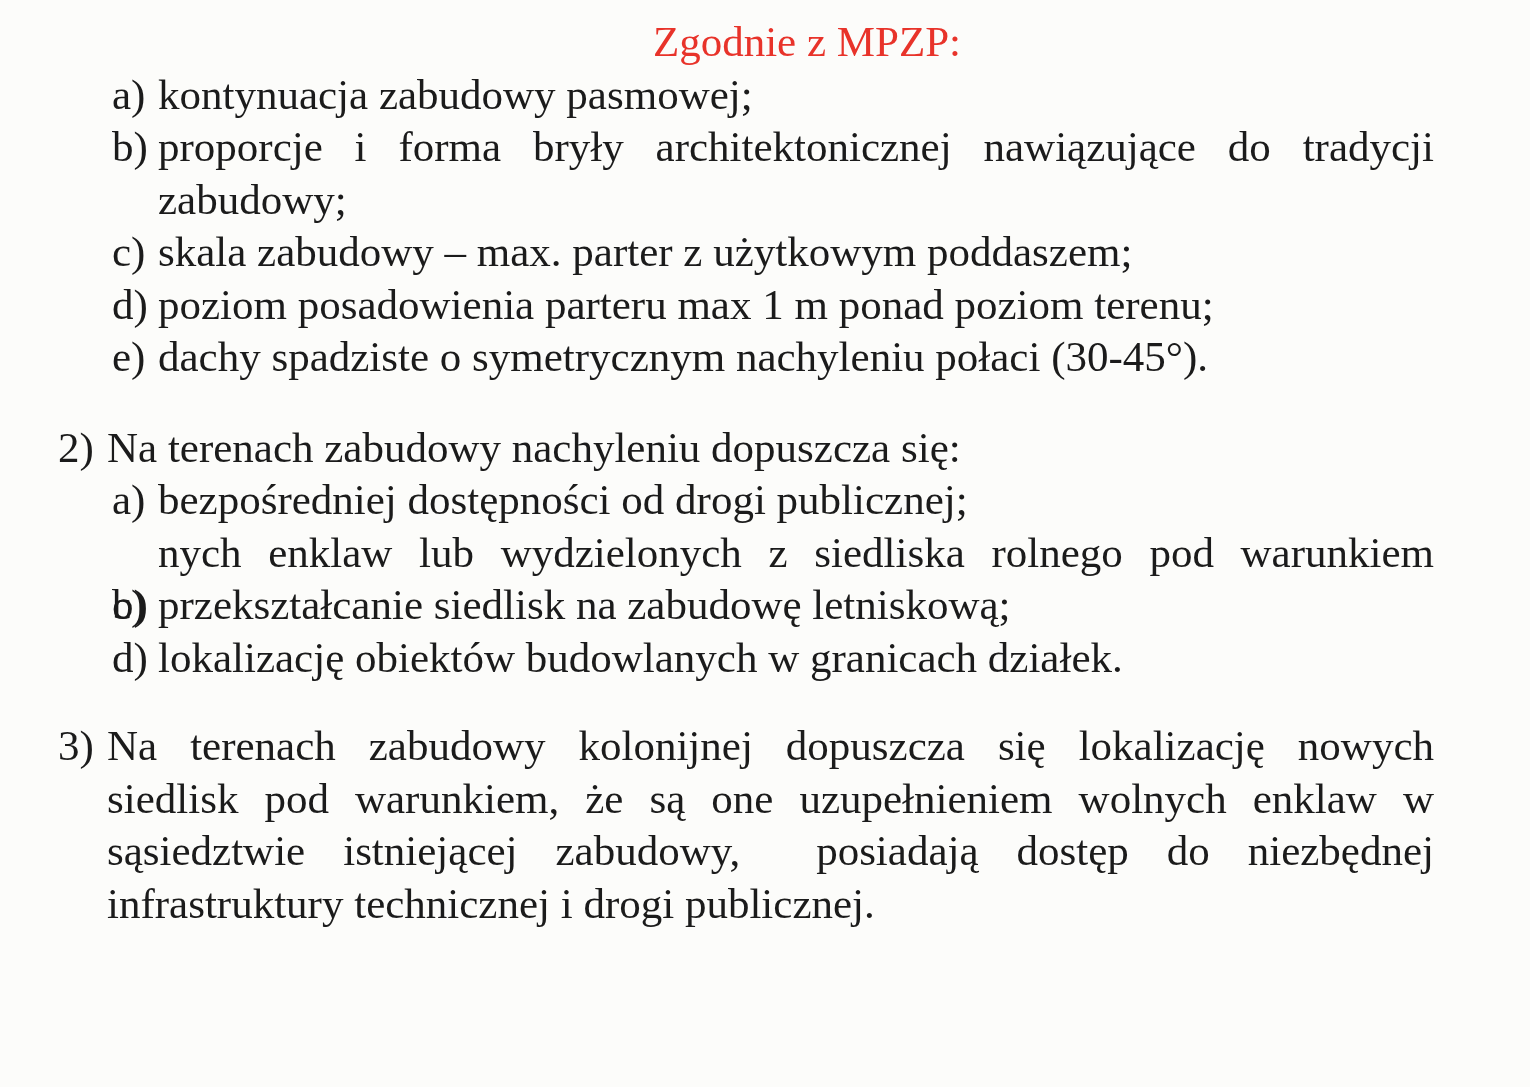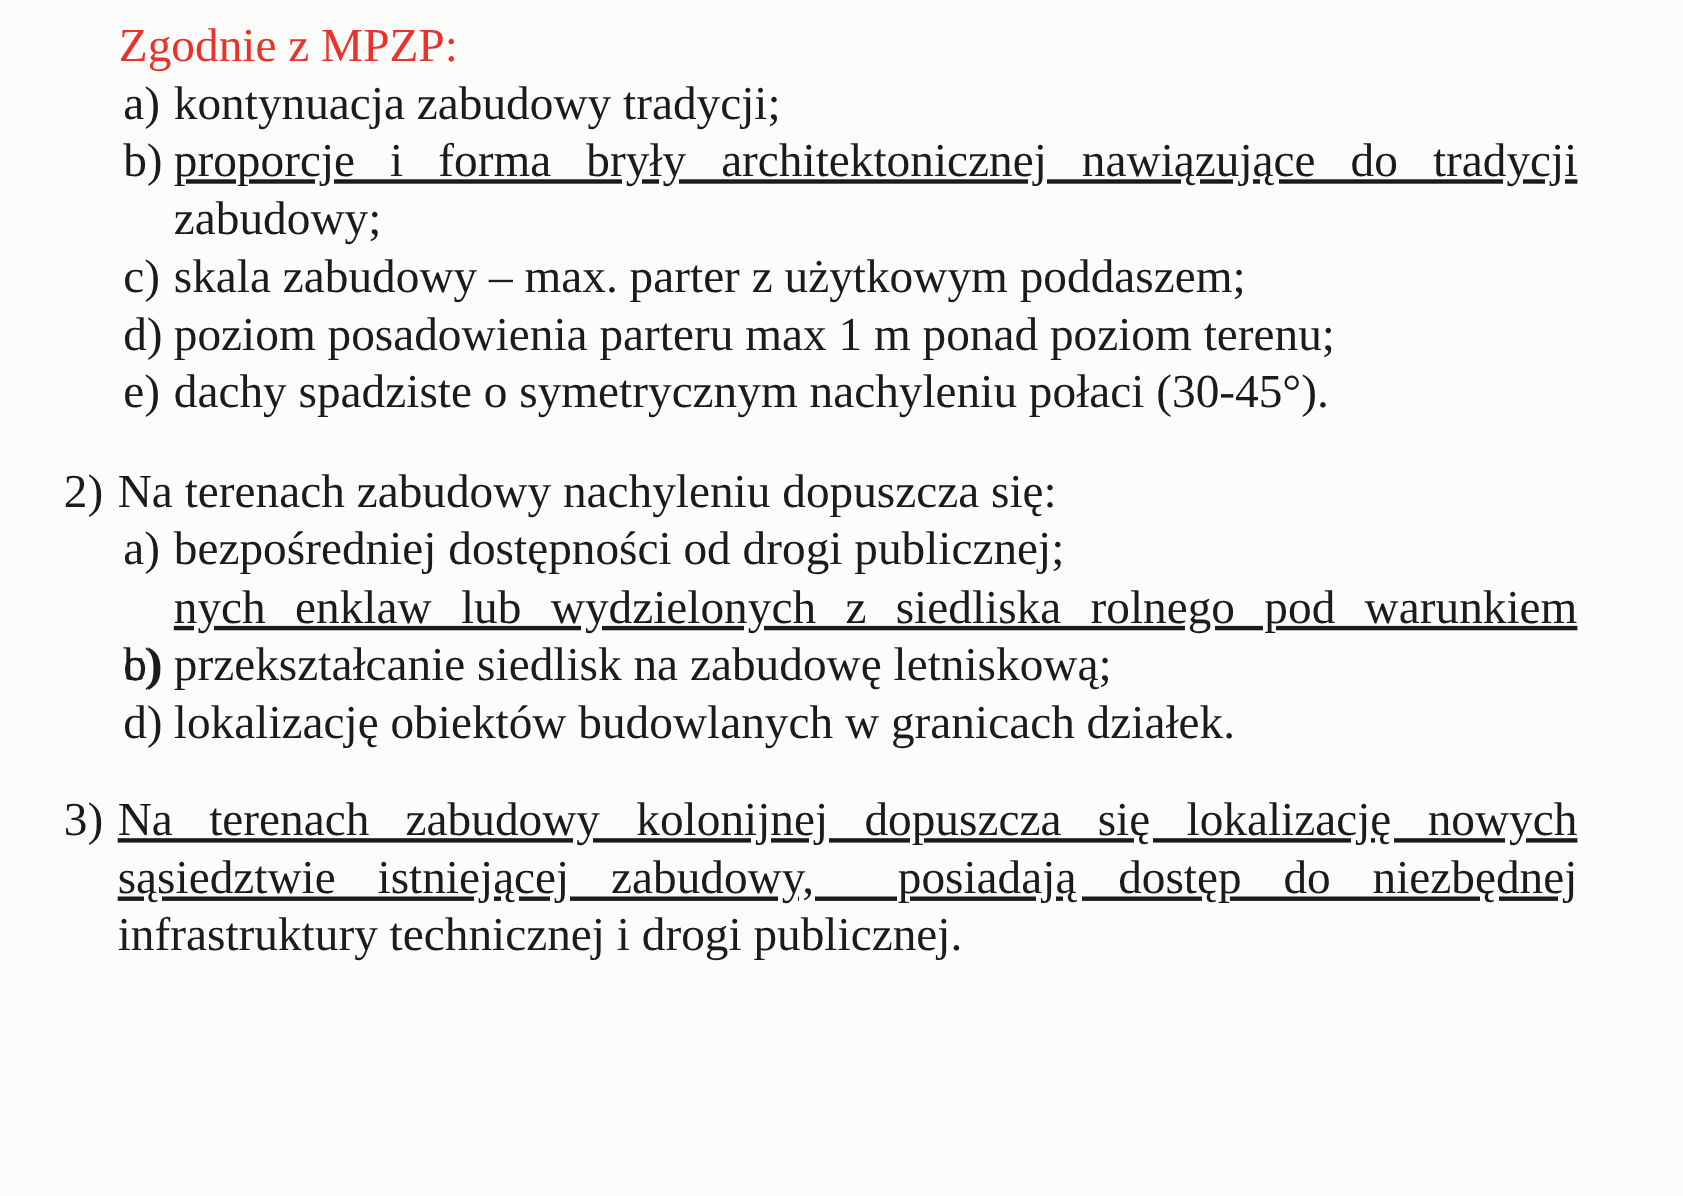--- a/index.html
+++ b/index.html
@@ -12,22 +12,23 @@
     width: 1530px;
     height: 1087px;
     background: #fcfcfa;
     overflow: hidden;
     font-family: "Liberation Serif", "DejaVu Serif", serif;
     font-size: 43px;
     line-height: 52.5px;
     color: #1b1b1b;
   }
   .heading {
-    margin: 16px 0 0 108px;
+    margin: 16px 0 0 84px;
     color: #e8332a;
+    text-align: center;
   }
   
   .item {
     position: relative;
     margin-left: 112px;
     width: 1322px;
     padding-left: 46px;
     box-sizing: border-box;
   }
   .item > .marker {
@@ -45,36 +46,35 @@
   }
   .nblock > .marker {
     position: absolute;
     left: 0;
     top: 0;
   }
   .line { display: block; }
   .line.j {
     text-align: justify;
     text-align-last: justify;
-    text-decoration: underline;
   }
   .gap1 { margin-top: 38px; }
   .gap2 { margin-top: 36px; }
 </style>
 </head>
 <body>
 
 <div class="page">
 
   <div class="heading">Zgodnie z MPZP:</div>
 
   <div>
     <div class="item">
       <span class="marker">a)</span>
-      <span class="line">kontynuacja zabudowy tradycji;</span>
+      <span class="line">kontynuacja zabudowy pasmowej;</span>
     </div>
     <div class="item">
       <span class="marker">b)</span>
       <span class="line j">proporcje i forma bryły architektonicznej nawiązujące do tradycji</span>
       <span class="line">zabudowy;</span>
     </div>
     <div class="item">
       <span class="marker">c)</span>
       <span class="line">skala zabudowy – max. parter z użytkowym poddaszem;</span>
     </div>
@@ -107,17 +107,18 @@
     </div>
     <div class="item">
       <span class="marker">d)</span>
       <span class="line">lokalizację obiektów budowlanych w granicach działek.</span>
     </div>
   </div>
 
   <div class="nblock gap2">
     <span class="marker">3)</span>
     <span class="line j">Na terenach zabudowy kolonijnej dopuszcza się lokalizację nowych</span>
+    <span class="line j">siedlisk pod warunkiem, że są one uzupełnieniem wolnych enklaw w</span>
     <span class="line j">sąsiedztwie istniejącej zabudowy,&nbsp; posiadają dostęp do niezbędnej</span>
     <span class="line">infrastruktury technicznej i drogi publicznej.</span>
   </div>
 
 </div>
 
 </body></html>

